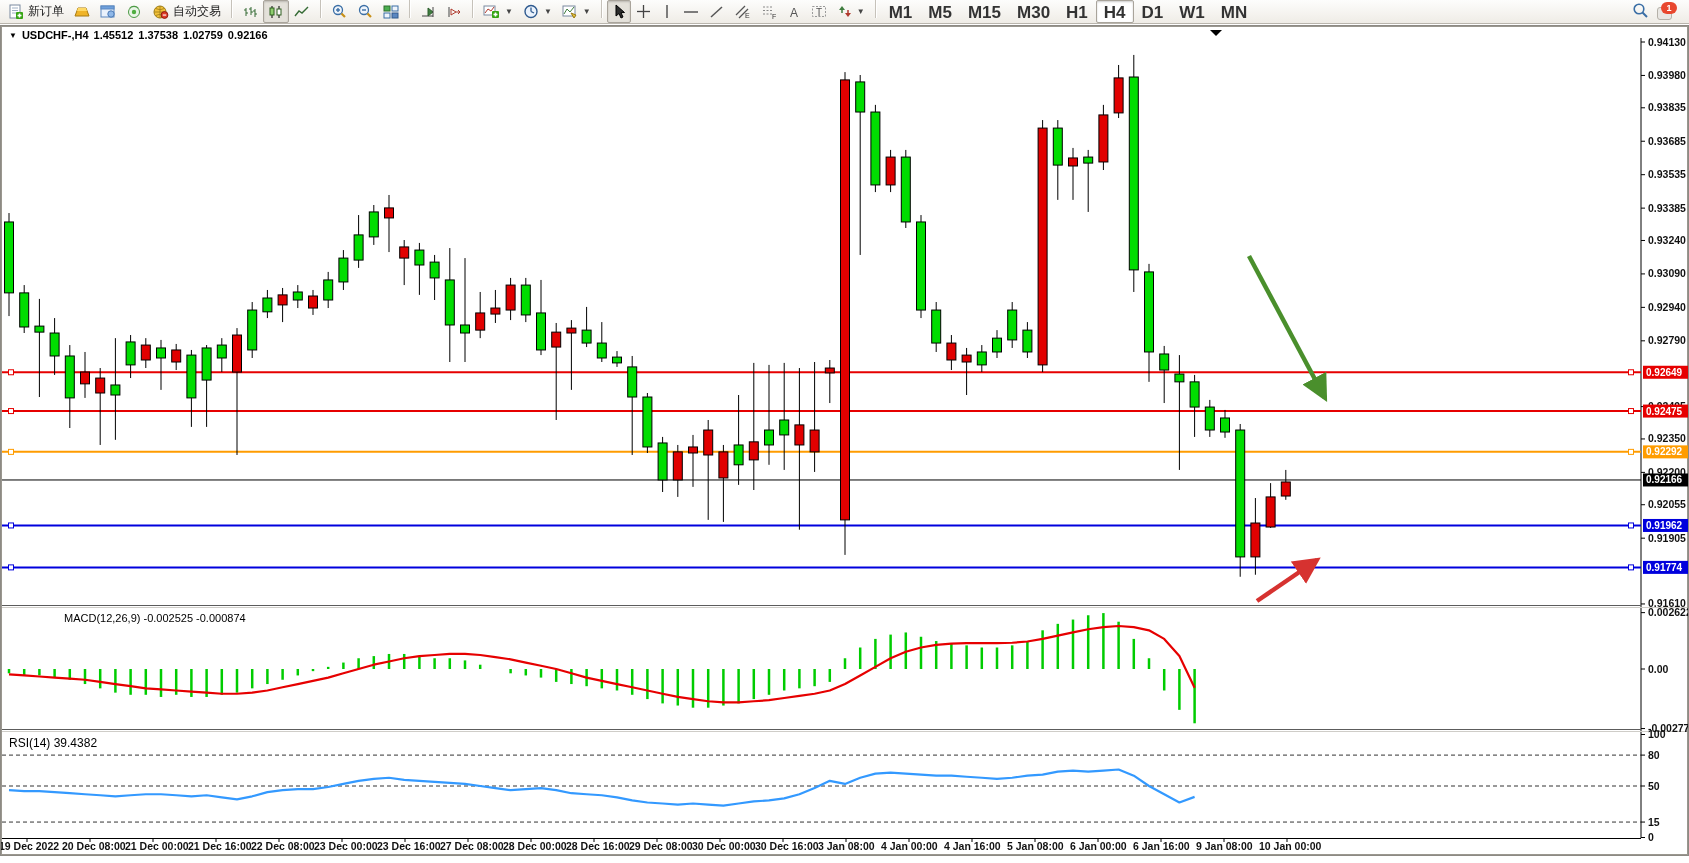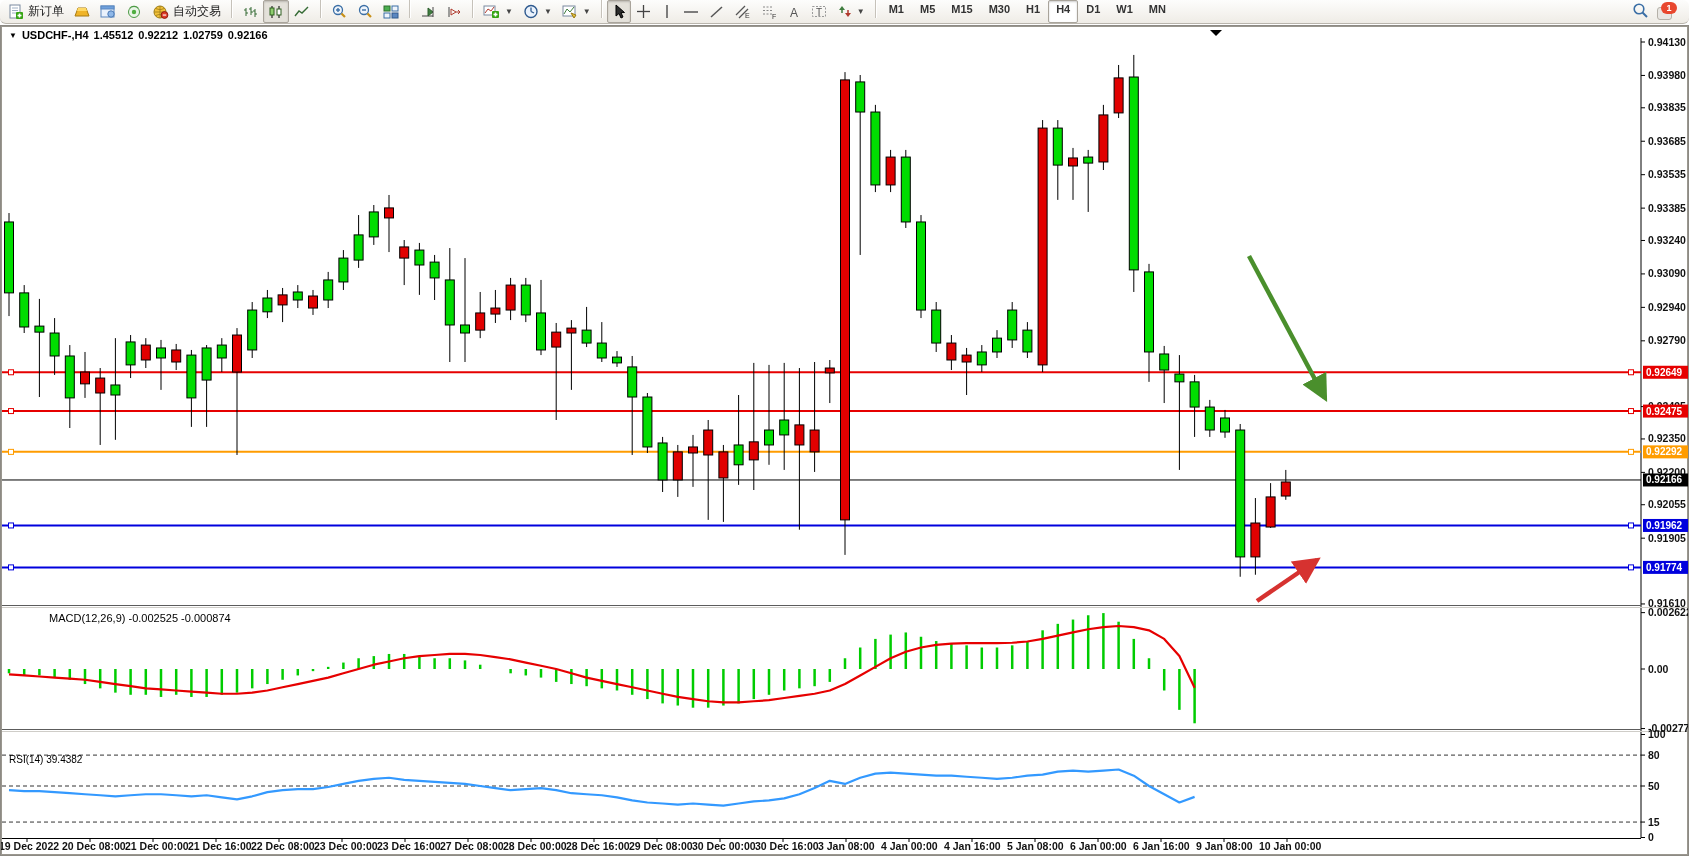--- a/index.html
+++ b/index.html
@@ -1,42 +1,42 @@
 <!DOCTYPE html>
 <html><head>
 <meta charset="utf-8">
 <style>
   html,body{margin:0;padding:0;background:#ecebe9;font-family:"Liberation Sans",sans-serif;}
   #app{position:relative;width:1689px;height:863px;background:#fff;overflow:hidden;}
   
   #toolbar{position:absolute;left:0;top:0;width:1689px;height:23px;
     background:linear-gradient(#fdfdfc,#efece6);border-bottom:1px solid #b9b5ad;
-    display:flex;font-size:12px;color:#222;border-radius:6px;}
+    display:flex;font-size:12px;color:#222;}
   .tb-group{display:flex;align-items:center;height:23px;padding:0 3px;}
   .tb-sep{width:1px;height:18px;background:#c6c2ba;margin:0 2px;box-shadow:1px 0 0 #fff;}
   .tb-btn{display:flex;align-items:center;gap:4px;padding:2px 4px;border:1px solid transparent;
     border-radius:2px;height:17px;cursor:default;white-space:nowrap;}
   .tb-btn.active{background:#e4e1da;border-color:#a9a49b;box-shadow:inset 0 1px 2px rgba(0,0,0,.18);}
   .tb-btn svg{display:block;}
   .caret{font-size:8px;color:#444;margin-left:1px;}
   .tf-btn{padding:2px 7px;height:17px;border:1px solid transparent;border-radius:2px;
-    font-size:11px;font-weight:700;color:#333;}
+    font-size:17px;font-weight:700;color:#333;}
   .tf-btn.active{background:#fff;border-color:#a9a49b;box-shadow:inset 0 1px 2px rgba(0,0,0,.2);}
   #tb-right{margin-left:auto;display:flex;align-items:center;gap:8px;padding-right:14px;}
   #notif-badge{position:relative;width:18px;height:16px;}
   #notif-badge .bubble{position:absolute;left:0;top:3px;width:13px;height:11px;background:#e9e7e3;border:1px solid #b5b1a9;border-radius:3px;}
   #notif-badge .count{position:absolute;right:-2px;top:-2px;min-width:12px;height:12px;background:#e8472e;color:#fff;
     border-radius:7px;font-size:9px;font-weight:700;text-align:center;line-height:12px;padding:0 2px;}
   
   #chart-window{position:absolute;left:0;top:25px;width:1689px;height:831px;background:#fff;
     border:1px solid #8d8a84;box-sizing:border-box;}
   #chart-title{position:absolute;left:8px;top:3px;font-size:11px;font-weight:700;color:#000;z-index:5;display:flex;gap:5px;align-items:center;}
   #chart-title .tri{font-size:8px;}
-  #macd-label{position:absolute;left:4px;top:586px;font-size:11px;color:#000;z-index:5;padding-left:44px;}
-  #rsi-label{position:absolute;left:8px;top:728px;font-size:10px;color:#000;z-index:5;}
+  #macd-label{position:absolute;left:19px;top:586px;font-size:11px;color:#000;z-index:5;padding-left:44px;}
+  #rsi-label{position:absolute;left:8px;top:710px;font-size:12px;color:#000;z-index:5;}
   #chart-svg{position:absolute;left:0;top:0;z-index:1;}
   text.axis{font-family:"Liberation Sans",sans-serif;font-size:10.5px;font-weight:700;fill:#111;}
   text.boxlbl{font-family:"Liberation Sans",sans-serif;font-size:10px;font-weight:700;fill:#fff;}
 </style>
 </head>
 <body>
 
 <div id="app">
 
   <div id="toolbar">
@@ -315,21 +315,21 @@
         <span class="count">1</span>
       </span>
     </div>
   </div>
 
   <div id="chart-window">
     <div id="chart-title">
       <span class="tri">▼</span>
       <span>USDCHF-,H4</span>
       <span>1.45512</span>
-      <span>0.92212</span>
+      <span>1.37538</span>
       <span>1.02759</span>
       <span>0.92166</span>
     </div>
     <div id="macd-label">
       <span>MACD(12,26,9)</span>
       <span>-0.002525 -0.000874</span>
     </div>
     <div id="rsi-label">
       <span>RSI(14)</span>
       <span>39.4382</span>

